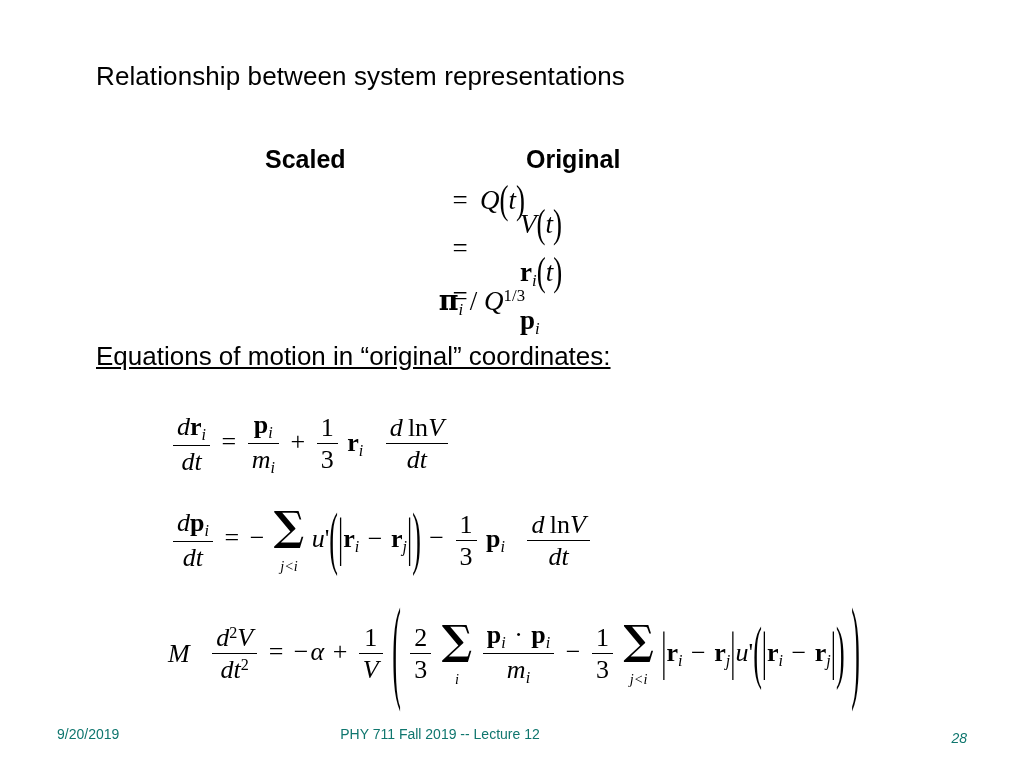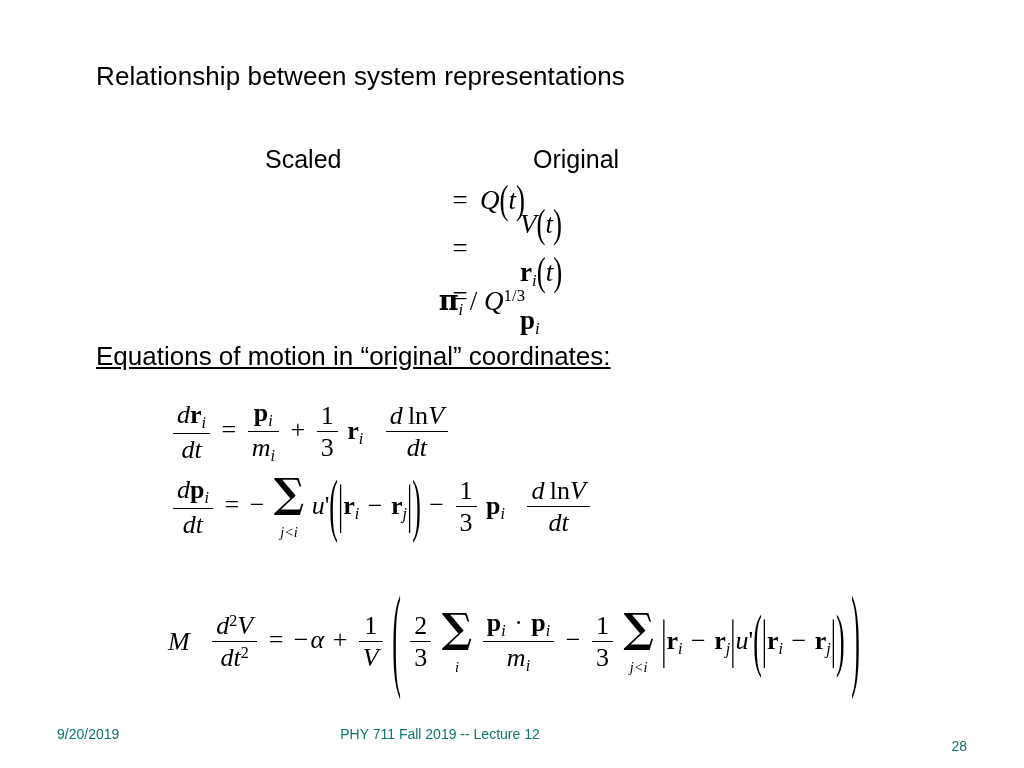--- a/index.html
+++ b/index.html
@@ -34,23 +34,24 @@
     top: 144px;
     width: 420px;
     height: 30px;
   }
   #column-headers .col-head {
     position: absolute;
     top: 0;
     font-size: 25px;
     line-height: 30px;
     white-space: nowrap;
+    font-weight: bold;
   }
   #col-head-scaled { left: 0px; }
-  #col-head-original { left: 268px; }
+  #col-head-original { left: 261px; }
 
   
   #relation-table {
     position: absolute;
     left: 265px;
     top: 178px;
     width: 440px;
   }
   .relation-row {
     position: relative;
@@ -93,29 +94,29 @@
 
   
   .equation {
     position: absolute;
     font-family: "Liberation Serif", serif;
     font-size: 26px;
     white-space: nowrap;
     color: #000;
   }
   #equation-1 { left: 170px; top: 398px; }
-  #equation-2 { left: 170px; top: 474px; }
+  #equation-2 { left: 170px; top: 496px; }
   #equation-3 { left: 168px; top: 608px; }
 
   
   .frac {
     display: inline-block;
     vertical-align: middle;
     text-align: center;
-    margin: 0 3px;
+    margin: 12px 3px;
     line-height: 1.12;
   }
   .frac > .num {
     display: block;
     padding: 0 4px 1px 4px;
     border-bottom: 1.6px solid #000;
   }
   .frac > .den {
     display: block;
     padding: 1px 4px 0 4px;
@@ -159,21 +160,21 @@
     left: 0;
     top: 722px;
     width: 1024px;
     height: 24px;
     color: #0f766e;
     font-size: 14px;
     line-height: 24px;
   }
   #footer-date   { position: absolute; left: 57px;  top: 0; }
   #footer-center { position: absolute; left: 0; top: 0; width: 880px; text-align: center; }
-  #footer-number { position: absolute; right: 57px; top: 12px; }
+  #footer-number { position: absolute; right: 57px; top: 4px; font-style: italic; }
 </style>
 </head>
 <body>
 
 <div id="slide-title">Relationship between system representations</div>
 
 <div id="column-headers">
   <div class="col-head" id="col-head-scaled">Scaled</div>
   <div class="col-head" id="col-head-original">Original</div>
 </div>

